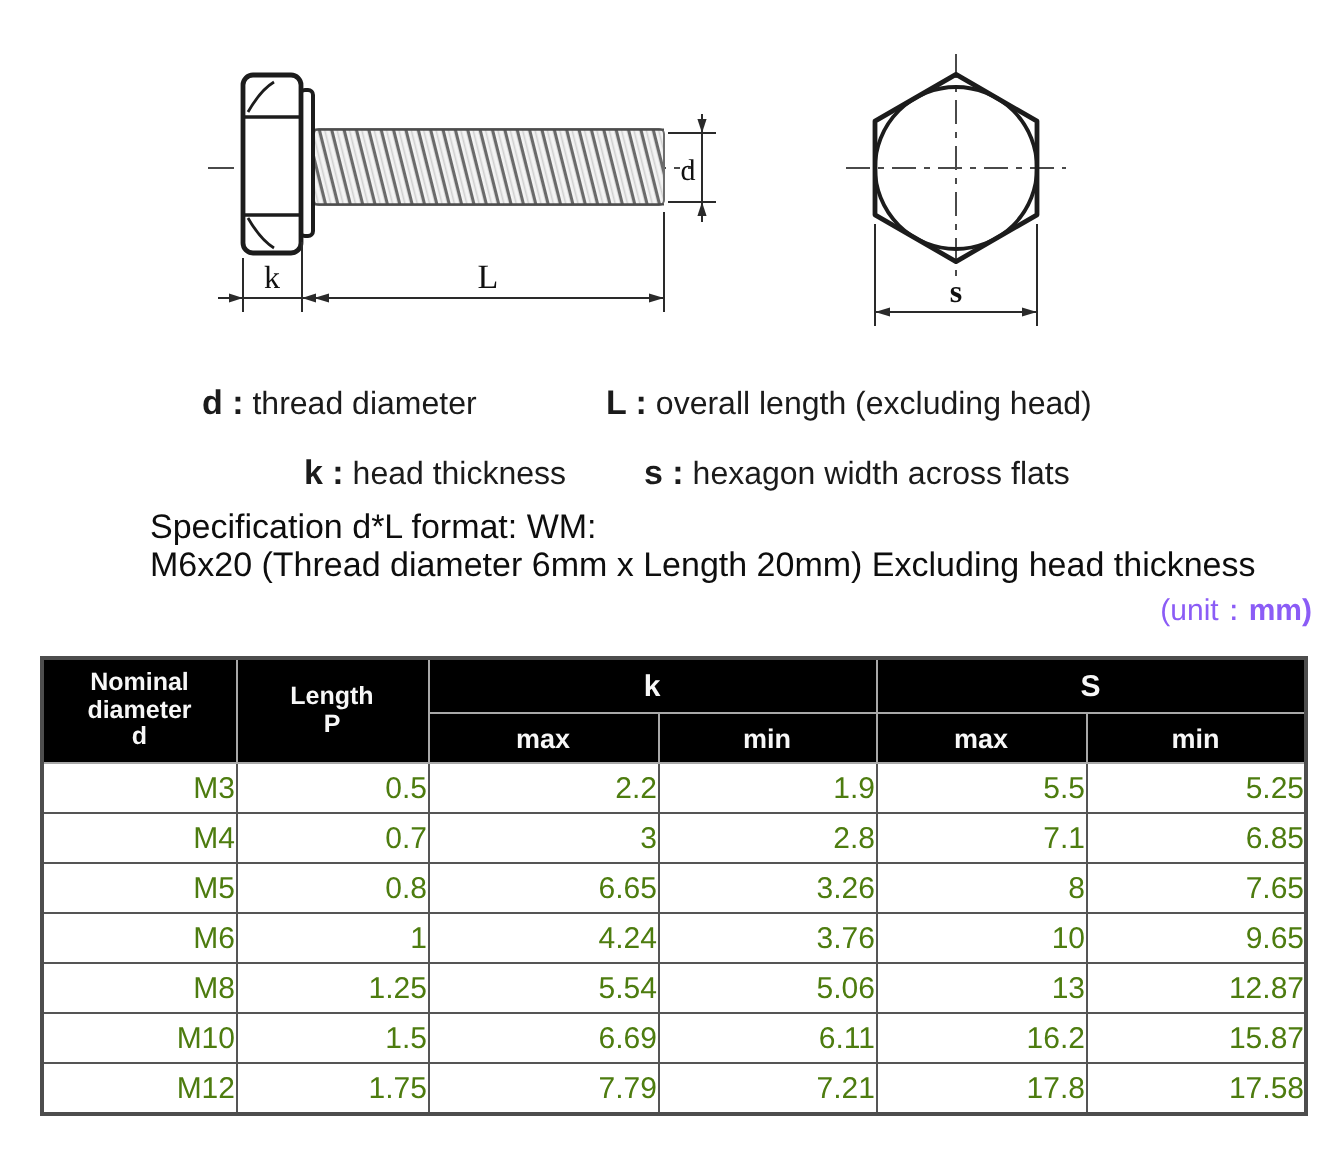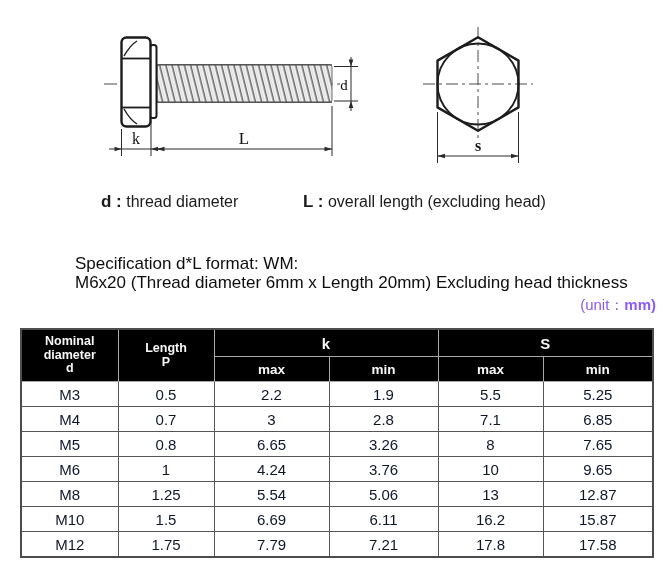--- a/index.html
+++ b/index.html
@@ -25,22 +25,22 @@
   .tbl-wrap{position:absolute;left:20px;top:328px;}
   table{border-collapse:collapse;table-layout:fixed;width:632px;border:2px solid #4d4d4d;}
   th{
     background:#000000;color:#f7f7f7;border:1px solid #a8a8a8;
     font-weight:600;text-align:center;vertical-align:middle;padding:0;
   }
   th.h-main{font-size:12.5px;line-height:13.5px;white-space:pre-line;font-weight:600;}
   th.h-group{font-size:15px;height:26px;}
   th.h-sub{font-size:13.5px;height:24px;font-weight:600;margin-left:24px;}
   td{
-    border:1px solid #555;background:#fff;color:#0f172a;
-    font-size:15px;text-align:center;vertical-align:middle;height:24px;padding:0;
+    border:1px solid #555;background:#fff;color:#4d7c0f;
+    font-size:15px;text-align:right;vertical-align:middle;height:24px;padding:0;
   }
 </style>
 </head>
 <body>
 
 <div class="canvas">
 
   <svg class="drawing" width="667" height="180" viewBox="0 0 667 180">
     <defs>
       <pattern id="thr" width="6" height="12" patternUnits="userSpaceOnUse" patternTransform="rotate(-14)">
@@ -110,20 +110,28 @@
     </g>
   </svg>
 
   <div class="legend-seg seg-d">
     <span class="lkey">d :</span>
     <span class="ldesc">thread diameter</span>
   </div>
   <div class="legend-seg seg-L">
     <span class="lkey">L :</span>
     <span class="ldesc">overall length (excluding head)</span>
+  </div>
+  <div class="legend-seg seg-k">
+    <span class="lkey">k :</span>
+    <span class="ldesc">head thickness</span>
+  </div>
+  <div class="legend-seg seg-s">
+    <span class="lkey">s :</span>
+    <span class="ldesc">hexagon width across flats</span>
   </div>
 
   <div class="spec">
     <div>Specification d*L format: WM:</div>
     <div>M6x20 (Thread diameter 6mm x Length 20mm) Excluding head thickness</div>
   </div>
   <div class="unit"><span>(unit：</span><b>mm)</b></div>
 
   <div class="tbl-wrap">
     <table>

